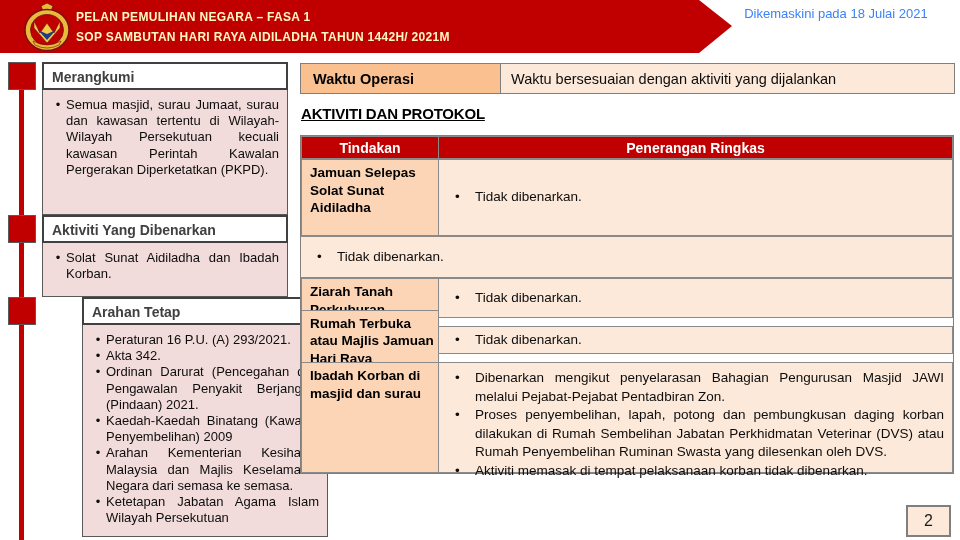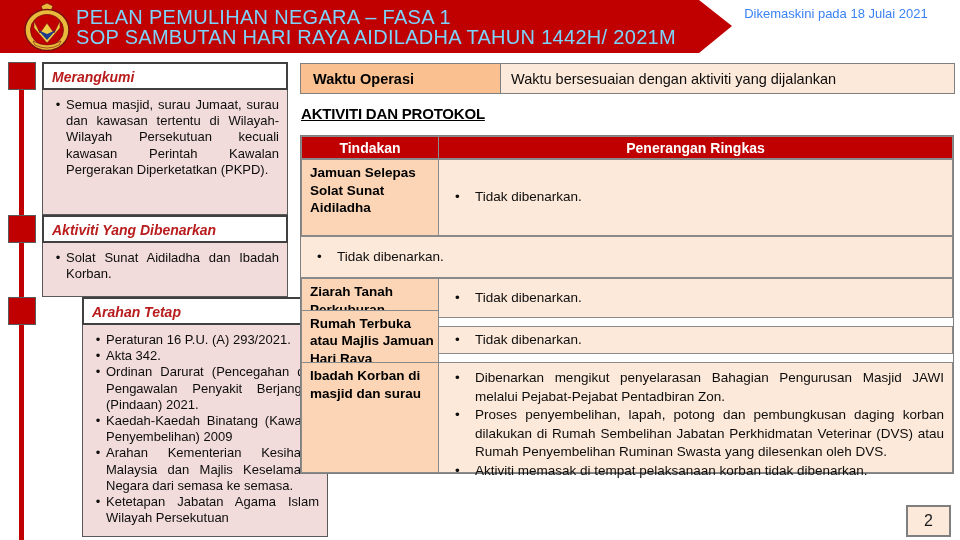--- a/index.html
+++ b/index.html
@@ -13,22 +13,22 @@
   .slide { position: absolute; inset: 0; background: #ffffff; }
 
   
   .banner {
     position: absolute; left: 0; top: 0; width: 732px; height: 53px;
     background: #C00000;
     clip-path: polygon(0 0, 699px 0, 732px 26px, 699px 53px, 0 53px);
   }
   .banner-logo { position: absolute; left: 21px; top: 3px; width: 52px; height: 48px; }
   .banner-titles {
-    position: absolute; left: 76px; top: 7px; color: #7dd3fc;
-    font-weight: normal; font-size: 20px; line-height: 20px; letter-spacing: 0.3px;
+    position: absolute; left: 76px; top: 7px; color: #fef9c3;
+    font-weight: bold; font-size: 12px; line-height: 20px; letter-spacing: 0.3px;
     white-space: nowrap;
   }
   .updated-note {
     position: absolute; right: 9px; top: 6px; width: 230px;
     font-size: 13px; color: #3b82f6; text-align: center;
   }
 
   
   .timeline-line {
     position: absolute; left: 19px; top: 70px; width: 5px; height: 470px;
@@ -38,22 +38,22 @@
     position: absolute; left: 8px; width: 28px; height: 28px;
     background: #C00000; border: 1px solid #5a5a5a;
   }
   .sq1 { top: 62px; } .sq2 { top: 215px; } .sq3 { top: 297px; }
 
   
   .sidebar-section { position: absolute; left: 42px; width: 246px; }
   .sec1 { top: 62px; } .sec2 { top: 215px; } .sec3 { top: 297px; margin-left: 40px; }
   .sidebar-heading {
     height: 28px; background: #ffffff; border: 2px solid #404040;
-    font-weight: bold; font-size: 14px; color: #b91c1c;
-    padding: 4px 8px; line-height: 18px; font-style: italic;
+    font-weight: bold; font-size: 14px; color: #404040;
+    padding: 4px 8px; line-height: 18px;
   }
   .sidebar-body {
     background: #F2DCDB; border: 1px solid #595959; border-top: none;
     padding: 7px 7px 6px 7px;
   }
   .sec1 .sidebar-body { height: 125px; }
   .sec2 .sidebar-body { height: 54px; }
   .sec3 .sidebar-body { height: 212px; }
   .bullet-item { display: flex; font-size: 13px; line-height: 16.2px; color: #0d0d0d; }
   .bullet-item .dot { flex: 0 0 16px; text-align: center; }

